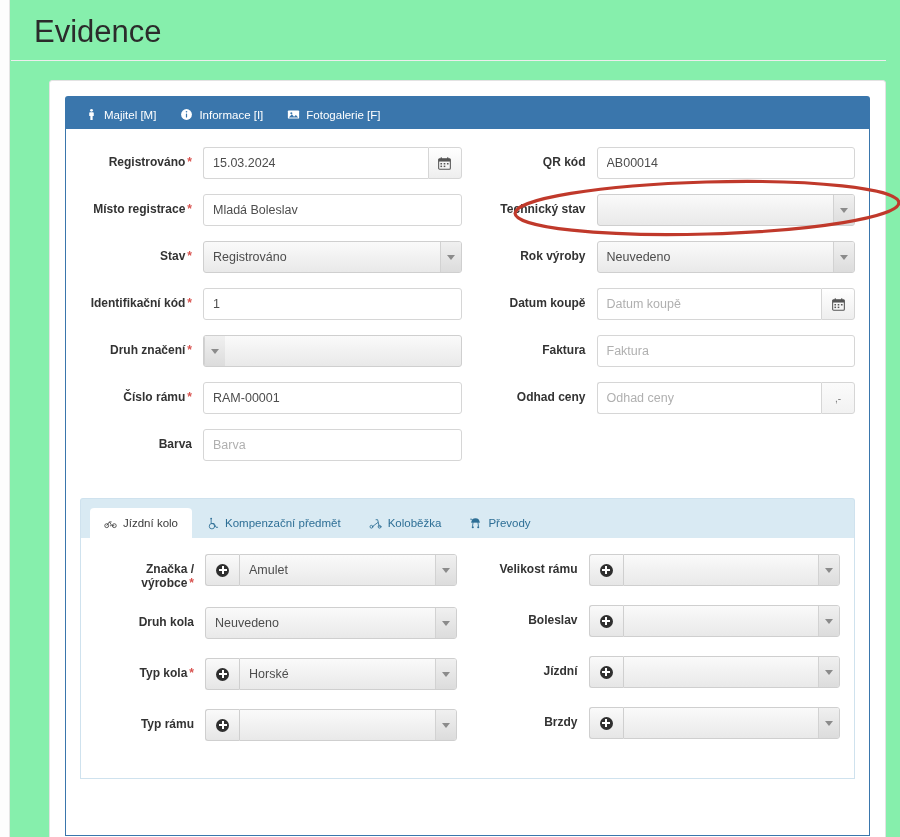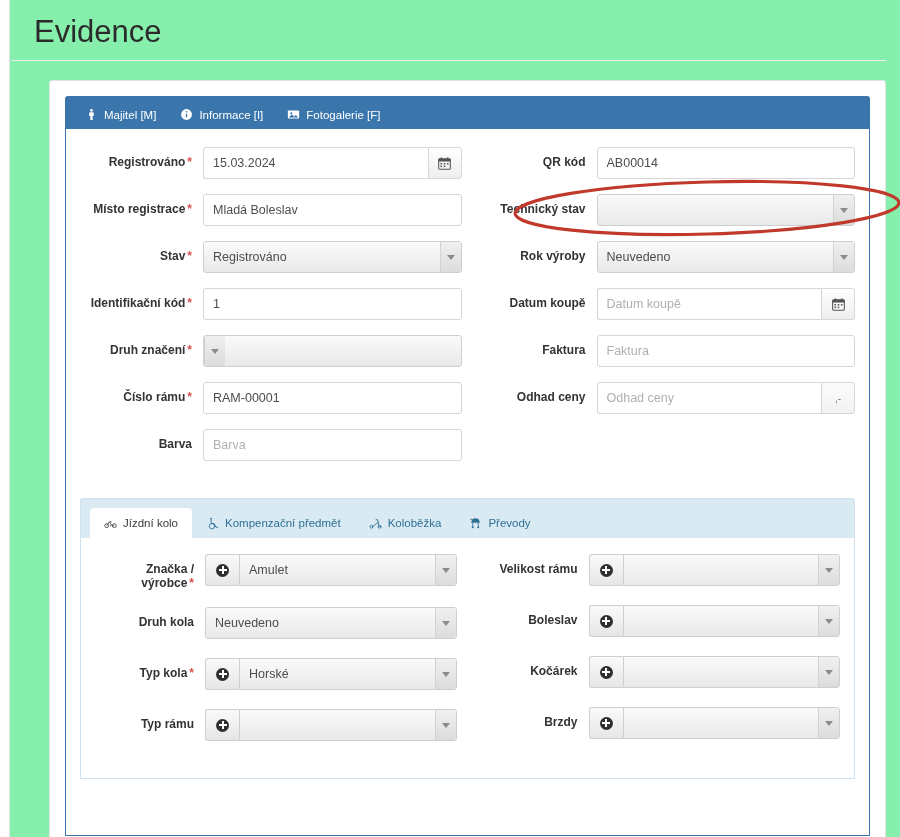--- a/index.html
+++ b/index.html
@@ -570,21 +570,21 @@
         <div class="sel">
           <span class="selval"></span>
                             <span class="caret">
                               <i></i>
                             </span>
                           </div>
                         </div>
                       </div>
                     </div>
                     <div class="frow">
-                      <div class="flabel"><span>Kočárek</span></div>
+                      <div class="flabel"><span>Jízdní</span></div>
                       <div class="fctrl">
                         <div class="combo">
                           <span class="plusbtn">
                             <span class="plus-glyph"></span>
                           </span>
         <div class="sel">
           <span class="selval"></span>
                             <span class="caret">
                               <i></i>
                             </span>

